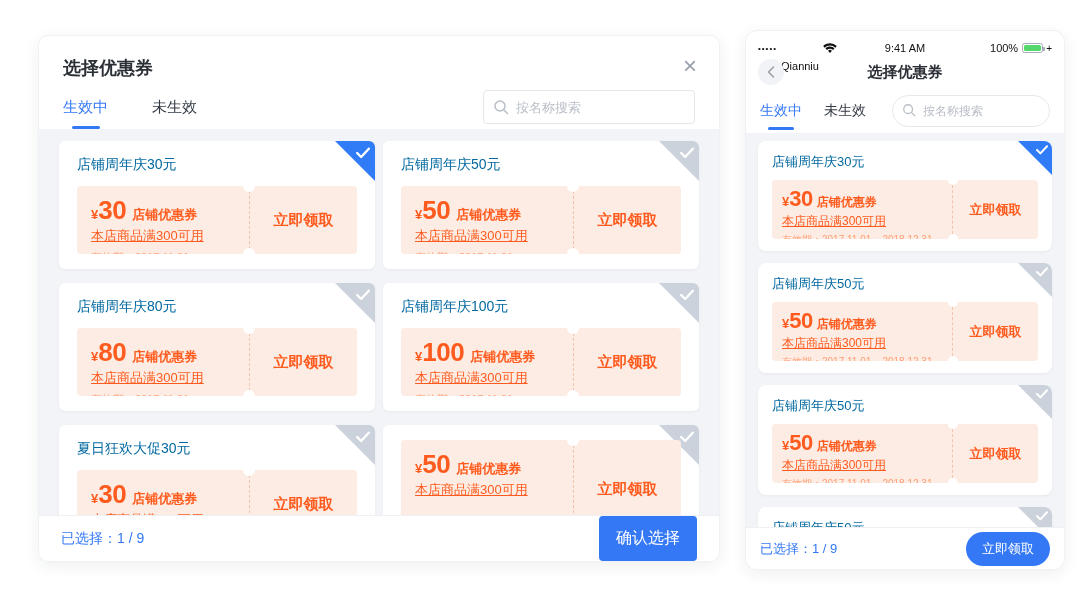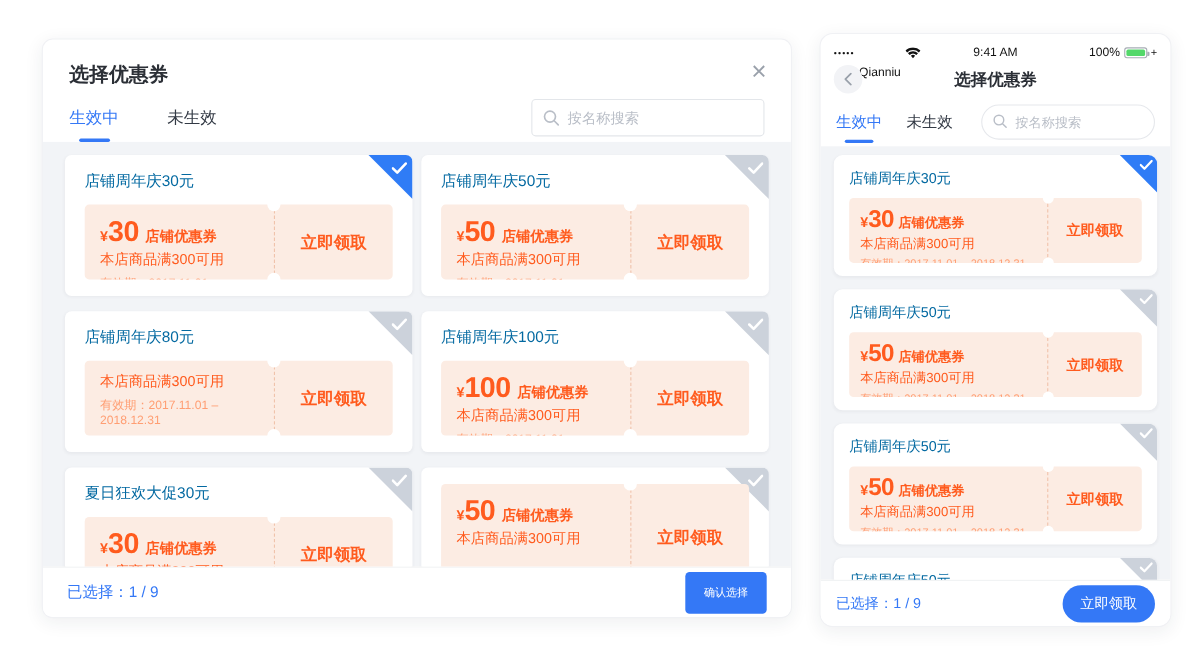--- a/index.html
+++ b/index.html
@@ -39,32 +39,32 @@
     border-top:40px solid #ccd2db; border-left:40px solid transparent; }
   .coupon-card.selected .corner{ border-top-color:#2f7cf6; }
   .corner-check{ position:absolute; top:6px; right:5px; width:14px; height:12px; }
   .coupon-name{ font-size:14px; color:#0369a1; margin-bottom:12px; }
   .ticket{ flex:1; background:#fcece3; border-radius:4px; display:flex; position:relative; min-height:0; }
   .ticket-left{ flex:1; padding:9px 14px; overflow:hidden; }
   .amt-row{ color:#ff5b1e; white-space:nowrap; }
   .amt-cur{ font-size:13px; font-weight:bold; }
   .amt-val{ font-size:26px; font-weight:bold; letter-spacing:-.5px; }
   .amt-type{ font-size:13px; font-weight:bold; margin-left:6px; }
-  .cond{ font-size:13px; color:#ff5b1e; margin-top:1px; }
+  .cond{ font-size:13px; color:#ff5b1e; margin-top:1px;text-decoration:underline; }
   .validity{ font-size:11px; color:#ff9e73; margin-top:5px; }
   .ticket-right{
     width:108px; flex:none; display:flex; align-items:center; justify-content:center;
     border-left:1px dashed #f0c3ab; color:#ff5b1e; font-size:15px; font-weight:bold; cursor:pointer;
   }
   .notch{ position:absolute; right:102px; width:12px; height:12px; border-radius:50%; background:#fff; }
   .notch.top{ top:-6px; } .notch.bottom{ bottom:-6px; }
 
   .dm-footer{ height:46px; flex:none; background:#fff; border-top:1px solid #eef0f2; display:flex; align-items:center; padding:0 22px; }
   .sel-text{ font-size:14px; color:#3478f6; }
-  .confirm-btn{ margin-left:auto; background:#3478f6; color:#fff; font-size:10px; padding:12px 17px; border:none; border-radius:4px; cursor:pointer; font-family:inherit; }
+  .confirm-btn{ margin-left:auto; background:#3478f6; color:#fff; font-size:16px; padding:12px 17px; border:none; border-radius:4px; cursor:pointer; font-family:inherit; }
 
   
   .mobile-panel{
     position:absolute; left:745px; top:30px; width:320px; height:540px;
     background:#fff; border:1px solid #f0f1f4; border-radius:12px;
     box-shadow:0 4px 16px rgba(31,45,61,.07);
     display:flex; flex-direction:column; overflow:hidden;
   }
   .mp-status{ height:24px; flex:none; display:flex; align-items:center; padding:10px 12px 0; font-size:11px; color:#111; }
   .mp-status .s-left, .mp-status .s-right{ flex:1; display:flex; align-items:center; }
@@ -168,20 +168,23 @@
   </div>
 
   <div class="coupon-card">
     <div class="corner"></div>
     <svg class="corner-check" viewBox="0 0 12 10">
           <path d="M1 5l3.4 3.4L11 1.3" fill="none" stroke="#fff" stroke-width="2" stroke-linecap="round" stroke-linejoin="round"></path>
         </svg>
     <div class="coupon-name">店铺周年庆80元</div>
     <div class="ticket">
       <div class="ticket-left">
+        <div class="amt-row">
+          <span class="amt-cur">¥</span><span class="amt-val">80</span><span class="amt-type">店铺优惠券</span>
+        </div>
         <div class="cond">本店商品满300可用</div>
         <div class="validity">有效期：2017.11.01 – 2018.12.31</div>
       </div>
       <div class="ticket-right">立即领取</div>
       <span class="notch top"></span>
       <span class="notch bottom"></span>
     </div>
   </div>
 
   <div class="coupon-card">

